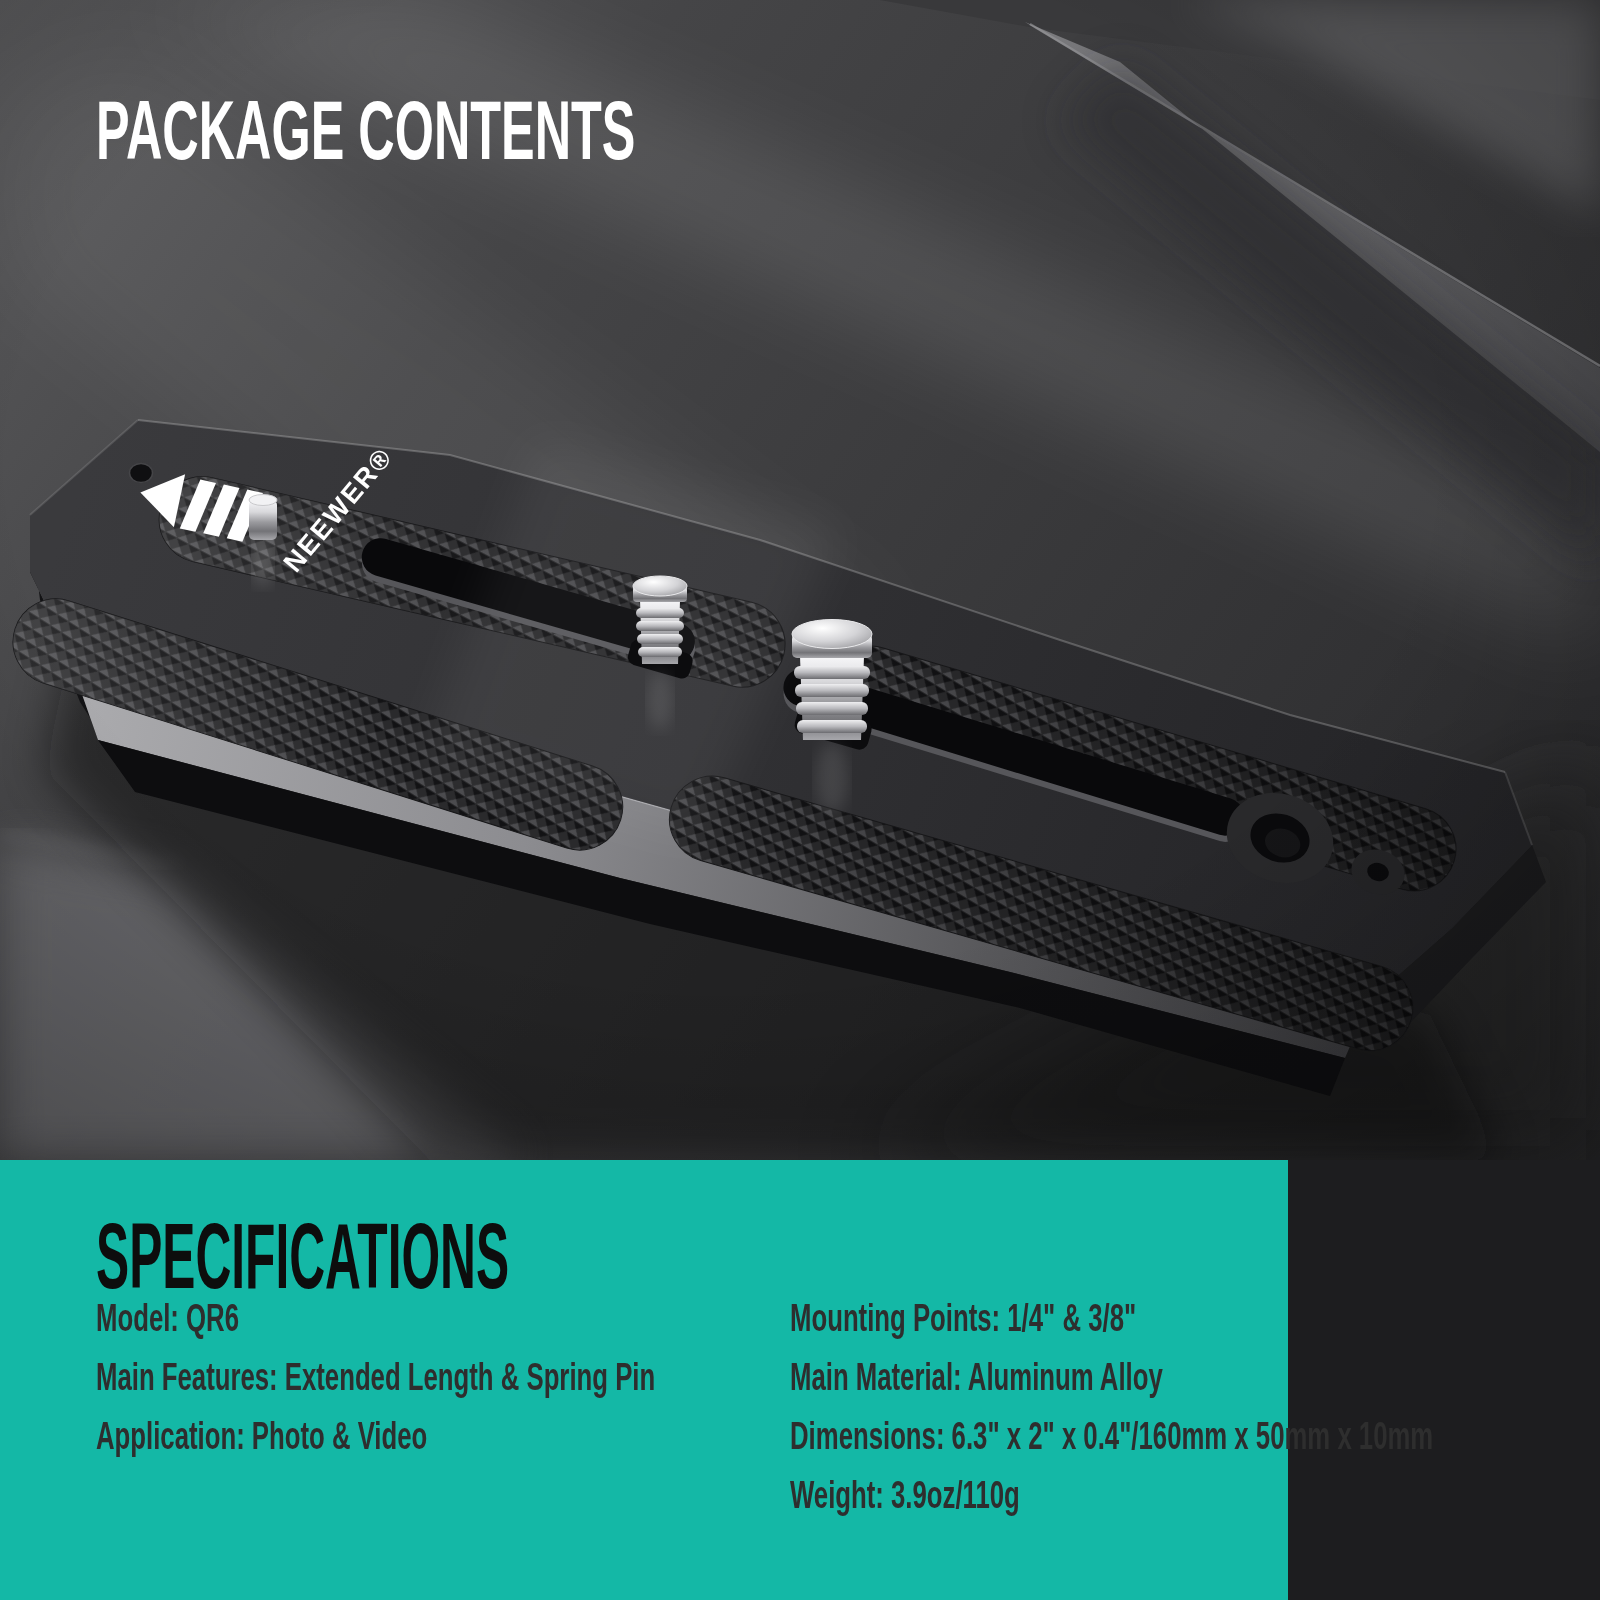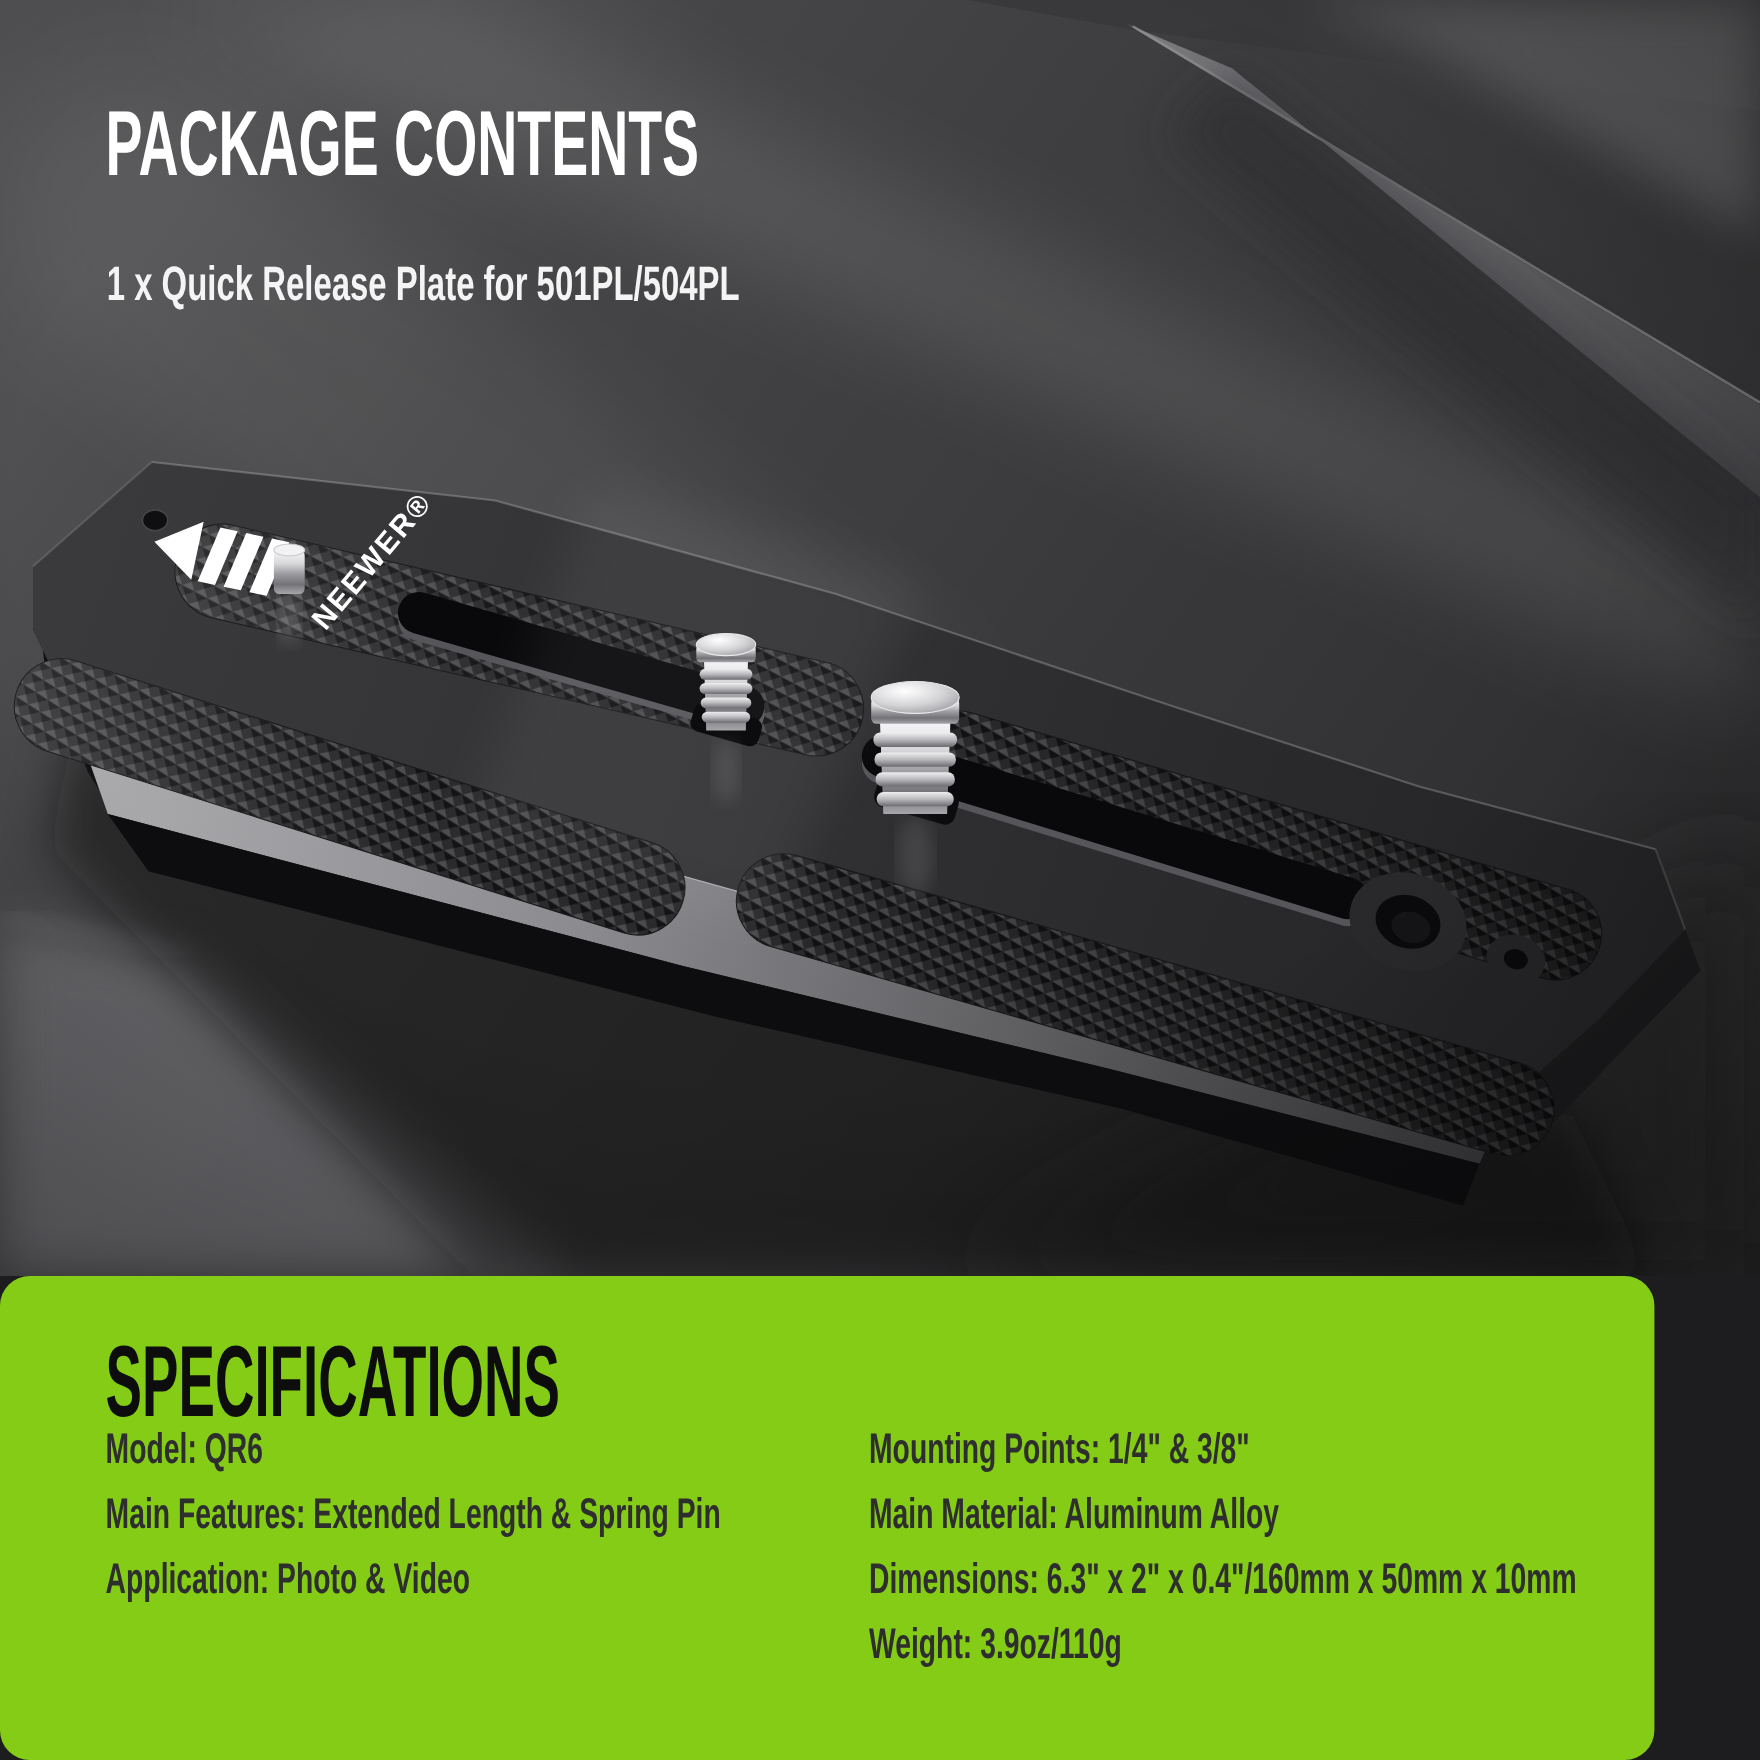--- a/index.html
+++ b/index.html
@@ -11,21 +11,21 @@
   .hero svg{display:block;}
   .cond{display:inline-block;transform-origin:0 0;white-space:nowrap;}
   .hero-title{position:absolute;left:96px;top:88px;font-size:84px;font-weight:700;
               line-height:1;color:#ffffff;margin:0;}
   .hero-title .cond{transform:scaleX(.60);}
   .hero-subtitle{position:absolute;left:97px;top:237px;font-size:44px;font-weight:700;
                  line-height:1;color:#f4f4f5;margin:0;}
   .hero-subtitle .cond{transform:scaleX(.68);}
 
   
-  .specs{position:absolute;left:0;top:1160px;width:1504px;height:440px;background:#84cc16;border-radius:27px;}
+  .specs{position:absolute;left:0;top:1160px;width:1288px;height:440px;background:#14b8a6;}
   .specs-title{position:absolute;left:96px;top:50px;margin:0;font-size:92px;font-weight:700;
                line-height:1;color:#0d0d0d;}
   .specs-title .cond{transform:scaleX(.54);}
   .spec-col{position:absolute;top:128px;font-size:39px;font-weight:700;color:#2e2e2e;}
   .spec-col .row{height:59px;line-height:59px;}
   .spec-col .row .cond{transform:scaleX(.66);transform-origin:0 50%;}
   .col-left{left:96px;}
   .col-right{left:790px;}
 </style>
 </head>
@@ -222,21 +222,20 @@
         <rect x="796" y="702" width="72" height="13" ry="6" fill="url(#threadGrad)"></rect>
         <rect x="797" y="720" width="70" height="13" ry="6" fill="url(#threadGrad)"></rect>
         <rect x="792" y="634" width="80" height="24" rx="5" fill="url(#silverV)"></rect>
         <ellipse cx="832" cy="634" rx="40" ry="14.5" fill="url(#capGrad)" stroke="#e9e9eb" stroke-width="1"></ellipse>
       </g>
 
       <rect x="0" y="0" width="1600" height="1160" fill="url(#vignette)"></rect>
     </svg>
 
     <h1 class="hero-title"><span class="cond">PACKAGE CONTENTS</span></h1>
-    <p class="hero-subtitle"><span class="cond">1 x Quick Release Plate for 501PL/504PL</span></p>
   </div>
 
   <div class="specs">
     <h2 class="specs-title"><span class="cond">SPECIFICATIONS</span></h2>
 
     <div class="spec-col col-left">
       <div class="row"><span class="cond">Model: QR6</span></div>
       <div class="row"><span class="cond">Main Features: Extended Length &amp; Spring Pin</span></div>
       <div class="row"><span class="cond">Application: Photo &amp; Video</span></div>
     </div>

